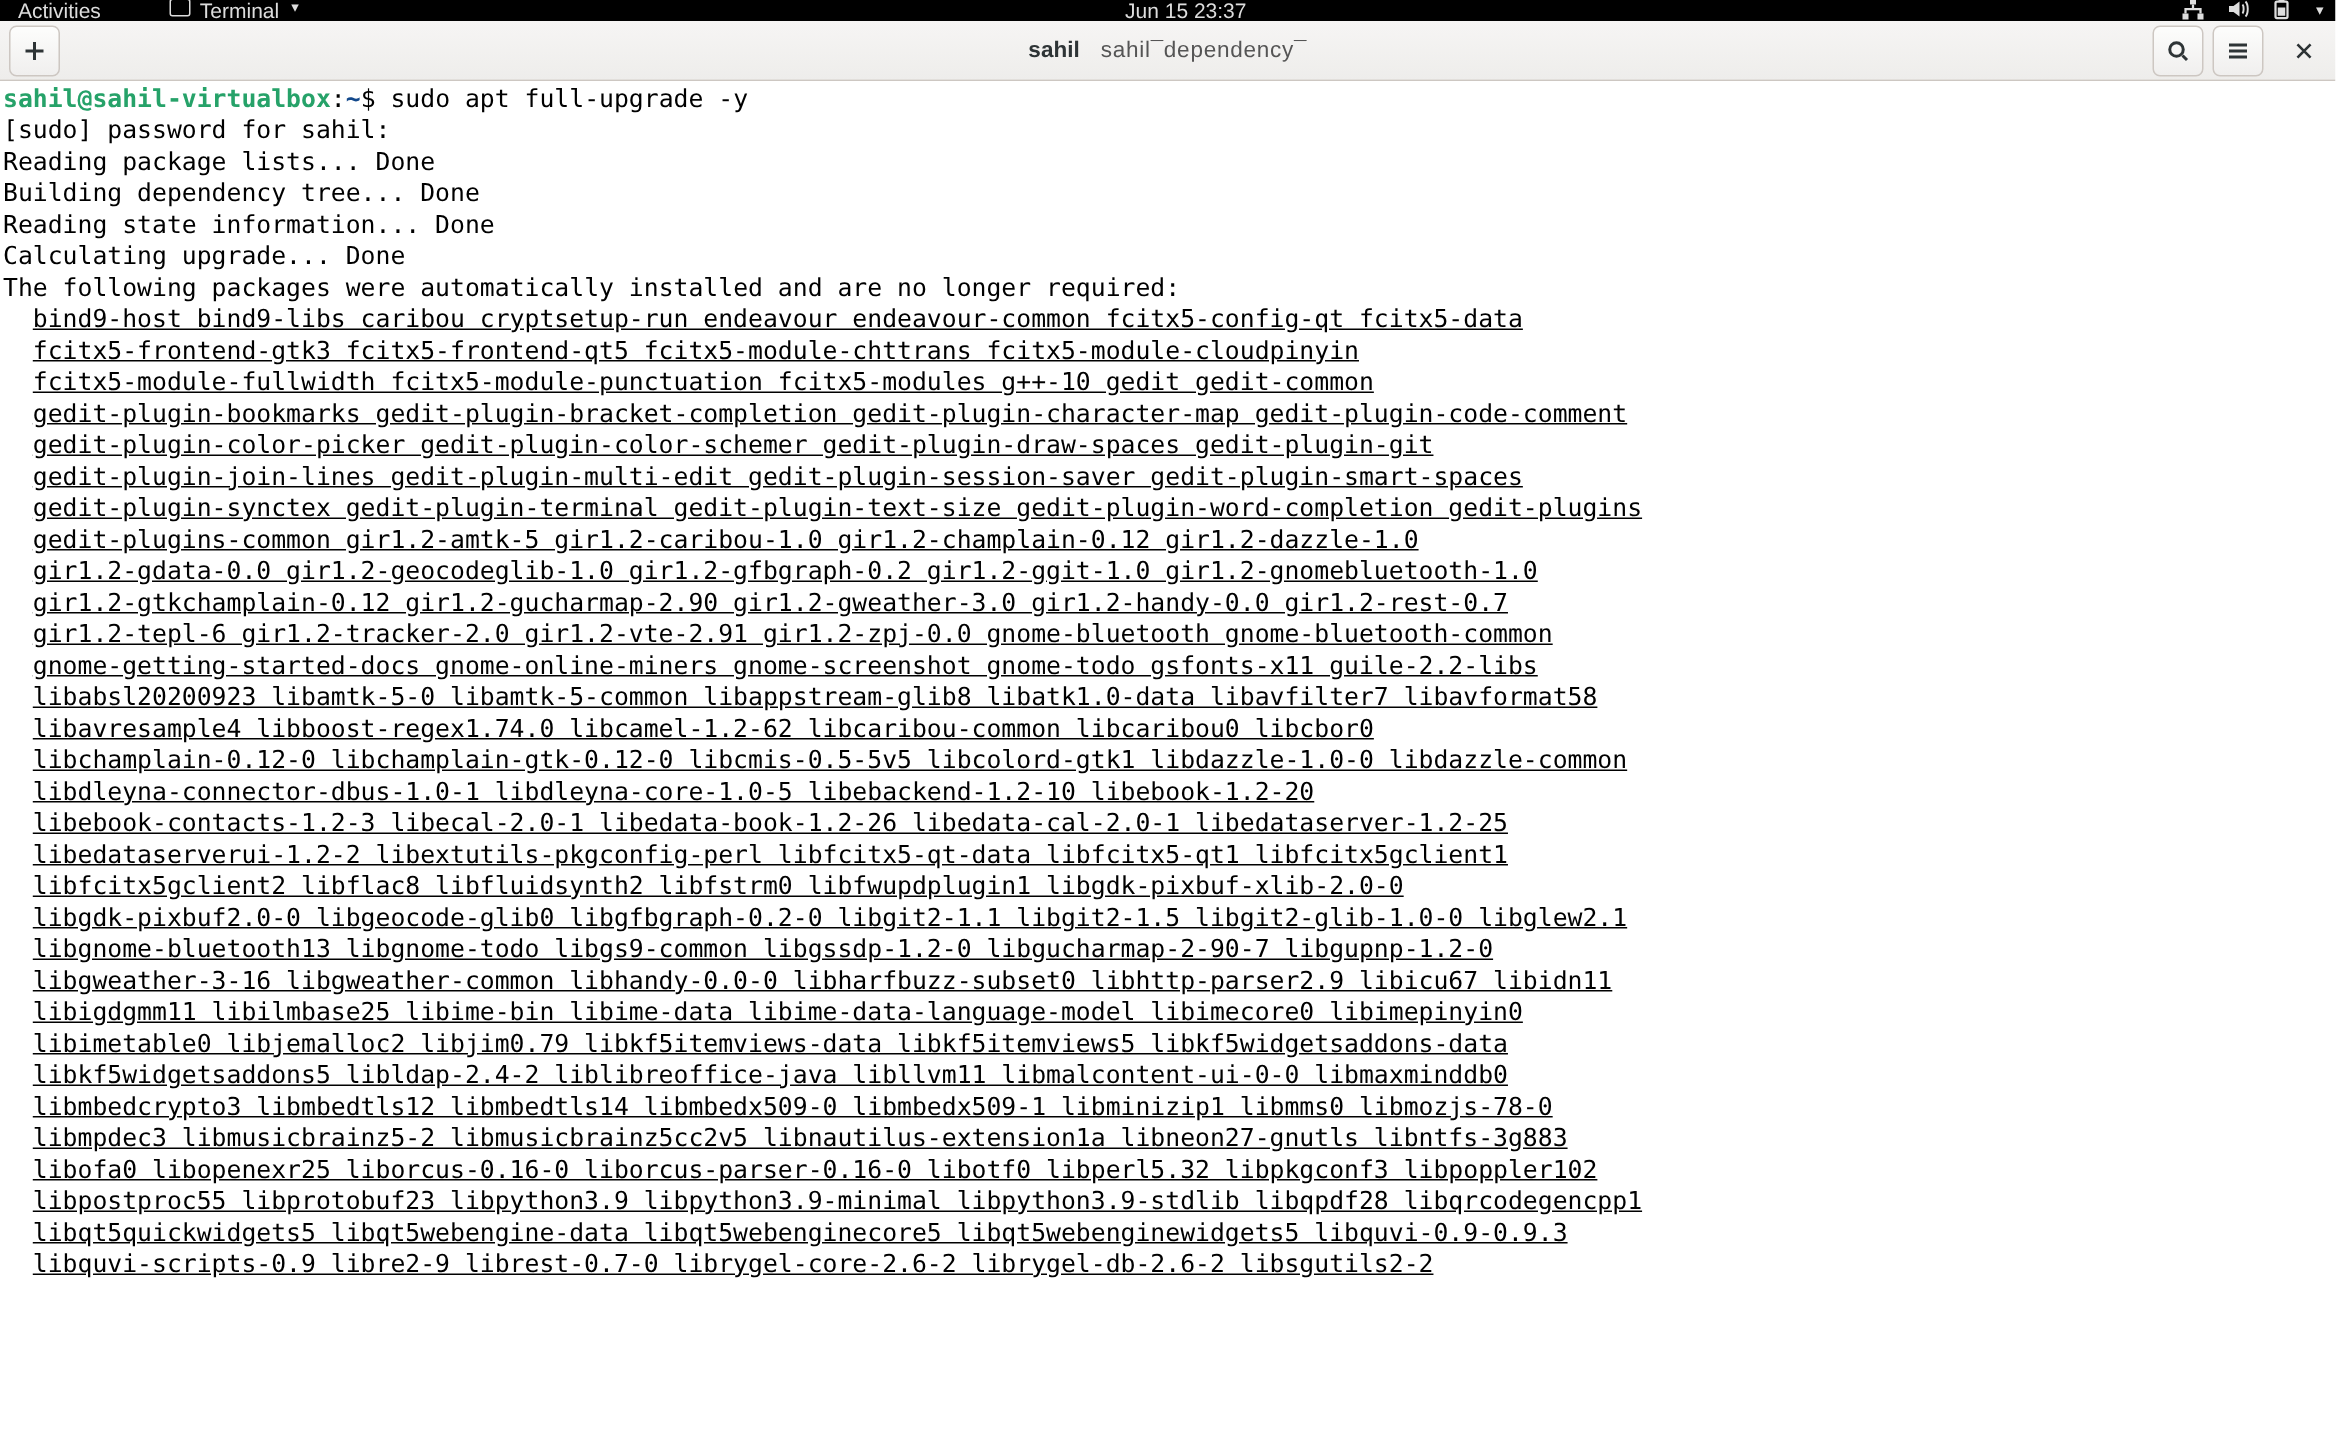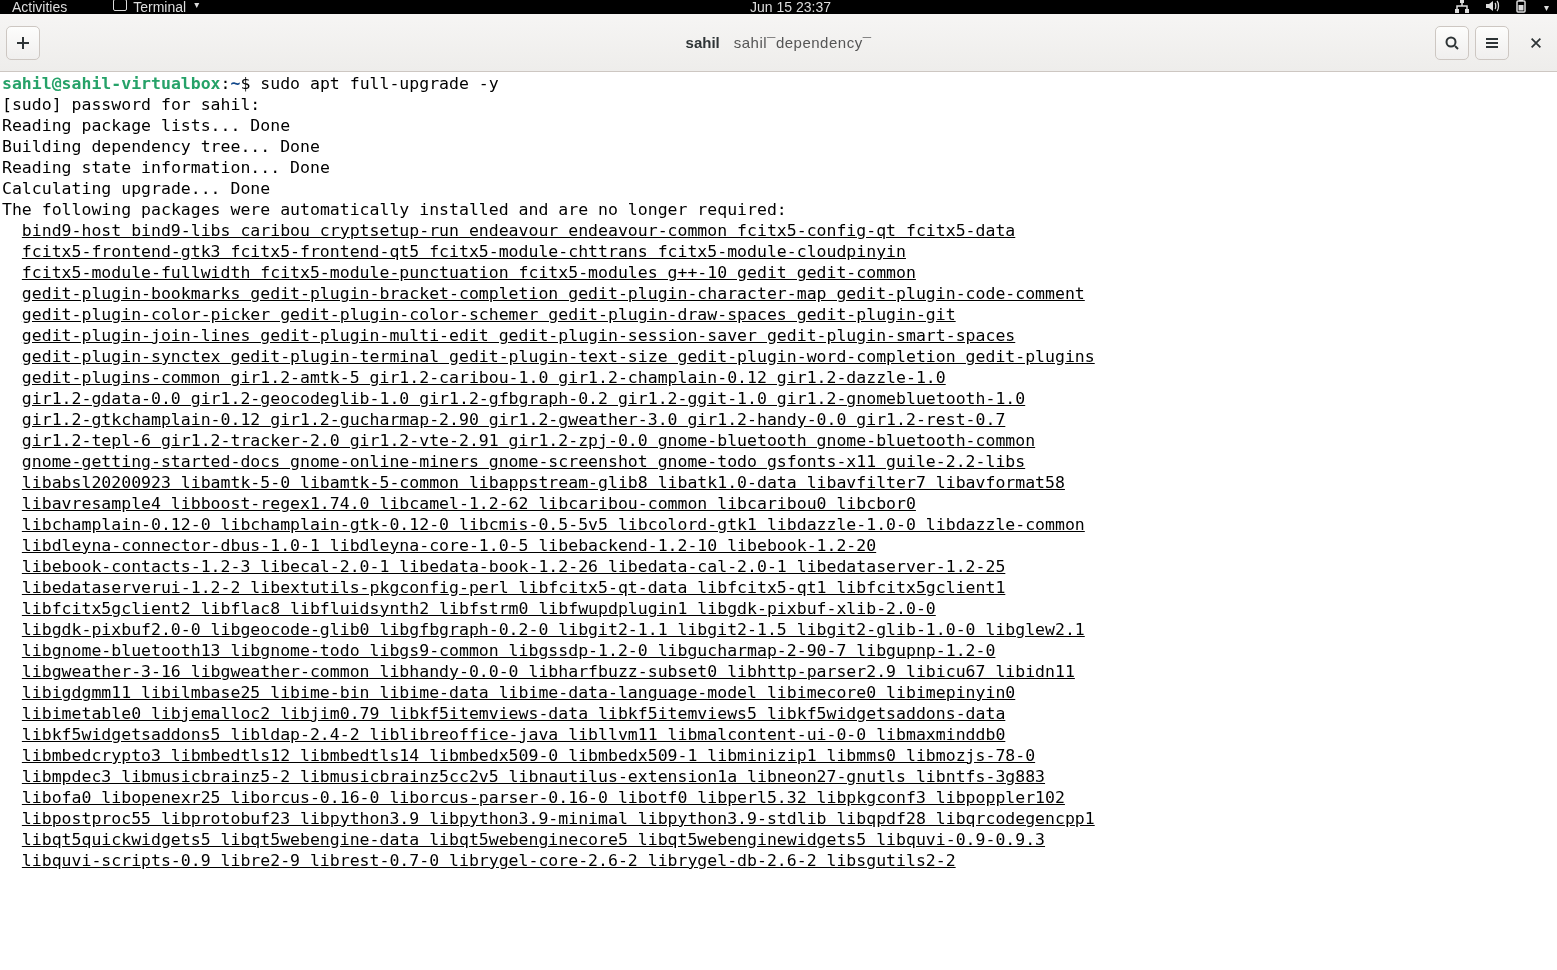--- a/index.html
+++ b/index.html
@@ -22,21 +22,21 @@
 .topbar .app-menu { display: flex; gap: 6px; padding-left: 24px; }
 .topbar .app-menu .term-icon { width: 14px; height: 12px; border: 1.5px solid #ddd; border-radius: 2px; display: inline-block; position: relative; }
 .topbar .app-menu .caret { font-size: 10px; margin-left: 2px; }
 .topbar .center { position: absolute; left: 50%; transform: translateX(-50%); margin-left: 12px; }
 .topbar .right { margin-left: auto; display: flex; align-items: center; gap: 14px; }
 .topbar .tray-icon svg { width: 16px; height: 16px; fill: #ddd; }
 .topbar .caret-down { font-size: 10px; }
 
 
 .headerbar {
-  height: 58px;
+  height: 40px;
   background: linear-gradient(#f6f5f4, #eeedeb);
   border-bottom: 1px solid #cdc7c2;
   display: flex;
   align-items: center;
   padding: 0 6px;
   position: relative;
 }
 .hb-btn {
   width: 34px;
   height: 34px;

